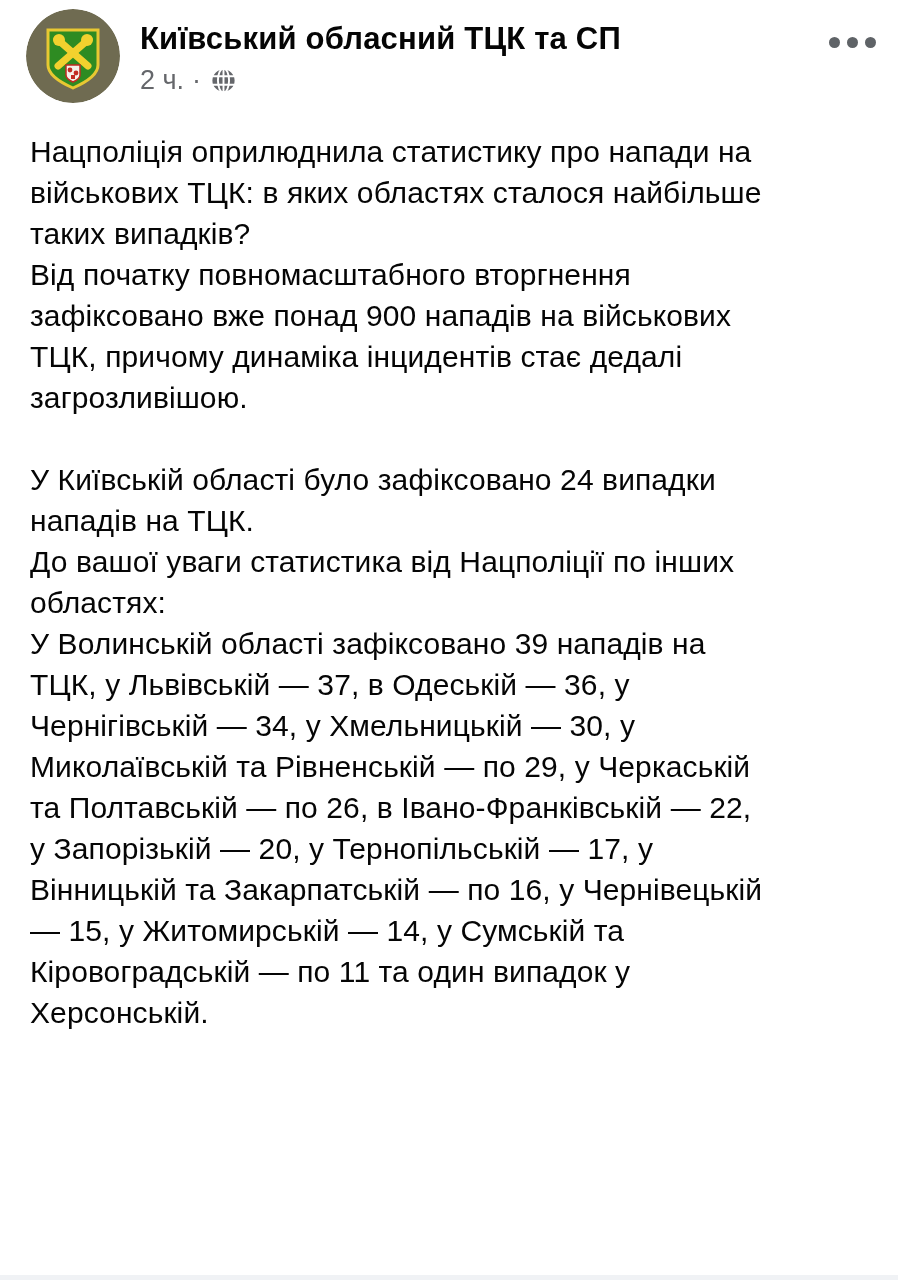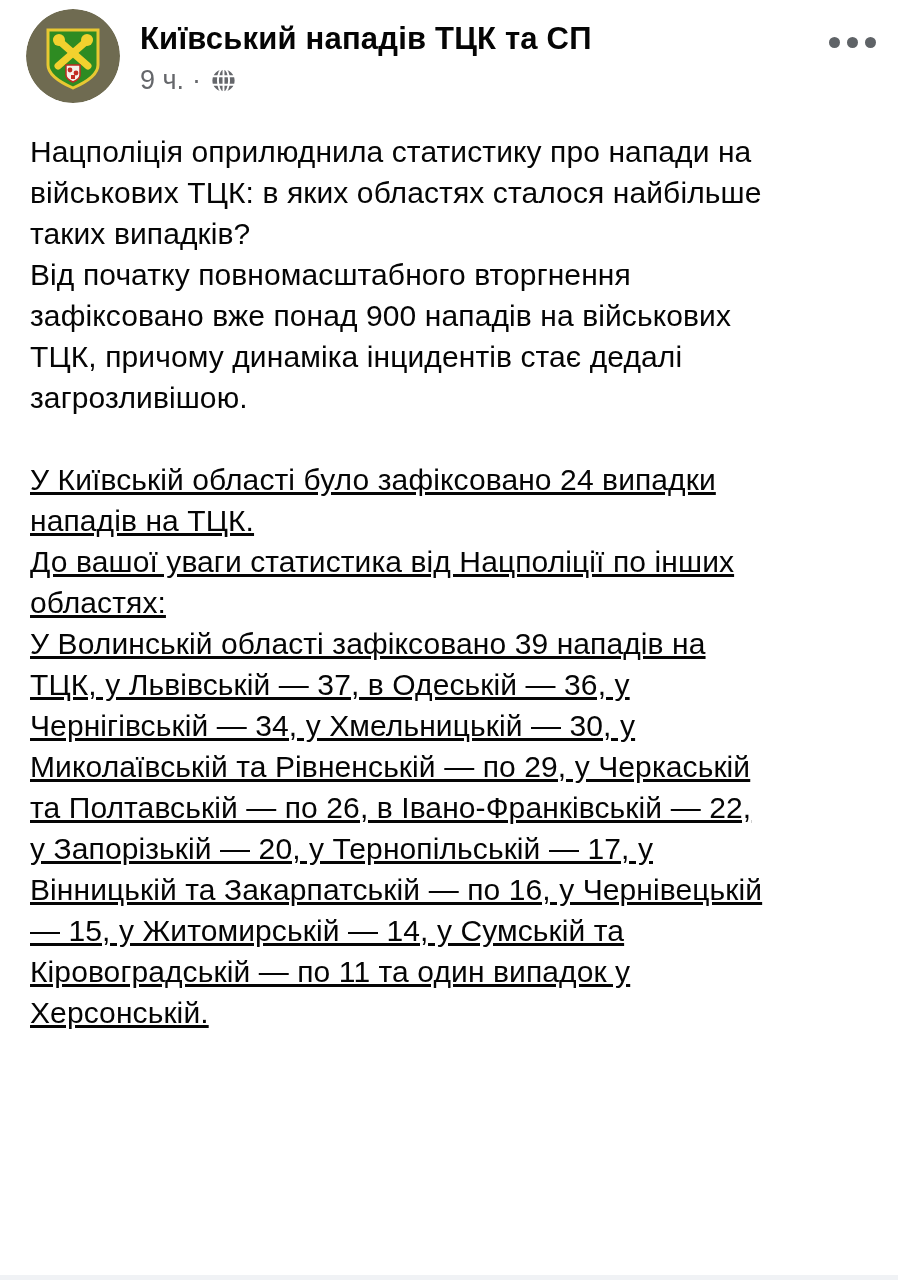--- a/index.html
+++ b/index.html
@@ -87,21 +87,21 @@
     top: 131px;
     color: #050505;
     font-size: 30px;
     line-height: 41px;
     letter-spacing: 0.1px;
   }
   .post-paragraph {
     white-space: pre-line;
     margin: 0 0 41px 0;
   }
-  .post-paragraph:last-child { margin-bottom: 0; text-decoration: underline; }
+  .post-paragraph:last-child { margin-bottom: 0; }
   
   .bottom-strip {
     position: absolute;
     left: 0;
     right: 0;
     bottom: 0;
     height: 5px;
     background: #f0f2f5;
   }
 </style>
@@ -126,23 +126,23 @@
         <circle cx="61" cy="31" r="6" fill="#f2d12e"></circle>
 
         <path d="M40 56 L54 56 L54 66 Q54 70 47 73 Q40 70 40 66 Z" fill="#f5f2ea" stroke="#c22b22" stroke-width="1.5"></path>
         <circle cx="44" cy="61" r="2.4" fill="#c22b22"></circle>
         <circle cx="50" cy="64" r="2.4" fill="#c22b22"></circle>
         <rect x="45" y="66" width="4" height="4" fill="#c22b22"></rect>
       </svg>
     </div>
 
     <div class="header-texts">
-      <div class="page-name">Київський нападів ТЦК та СП</div>
+      <div class="page-name">Київський обласний ТЦК та СП</div>
       <div class="meta-row">
-        <span>9 ч.</span>
+        <span>2 ч.</span>
         <span class="dot-sep">·</span>
         <span class="globe">
           <svg viewBox="0 0 24 24" width="29" height="29">
             <circle cx="12" cy="12" r="10" fill="#65676b"></circle>
             <path d="M12 2 a10 10 0 0 1 0 20 a10 10 0 0 1 0 -20 M12 2 v20 M2.6 8.5 h18.8 M2.6 15.5 h18.8" fill="none" stroke="#ffffff" stroke-width="1.6"></path>
             <ellipse cx="12" cy="12" rx="4.6" ry="10" fill="none" stroke="#ffffff" stroke-width="1.6"></ellipse>
           </svg>
         </span>
       </div>
     </div>

